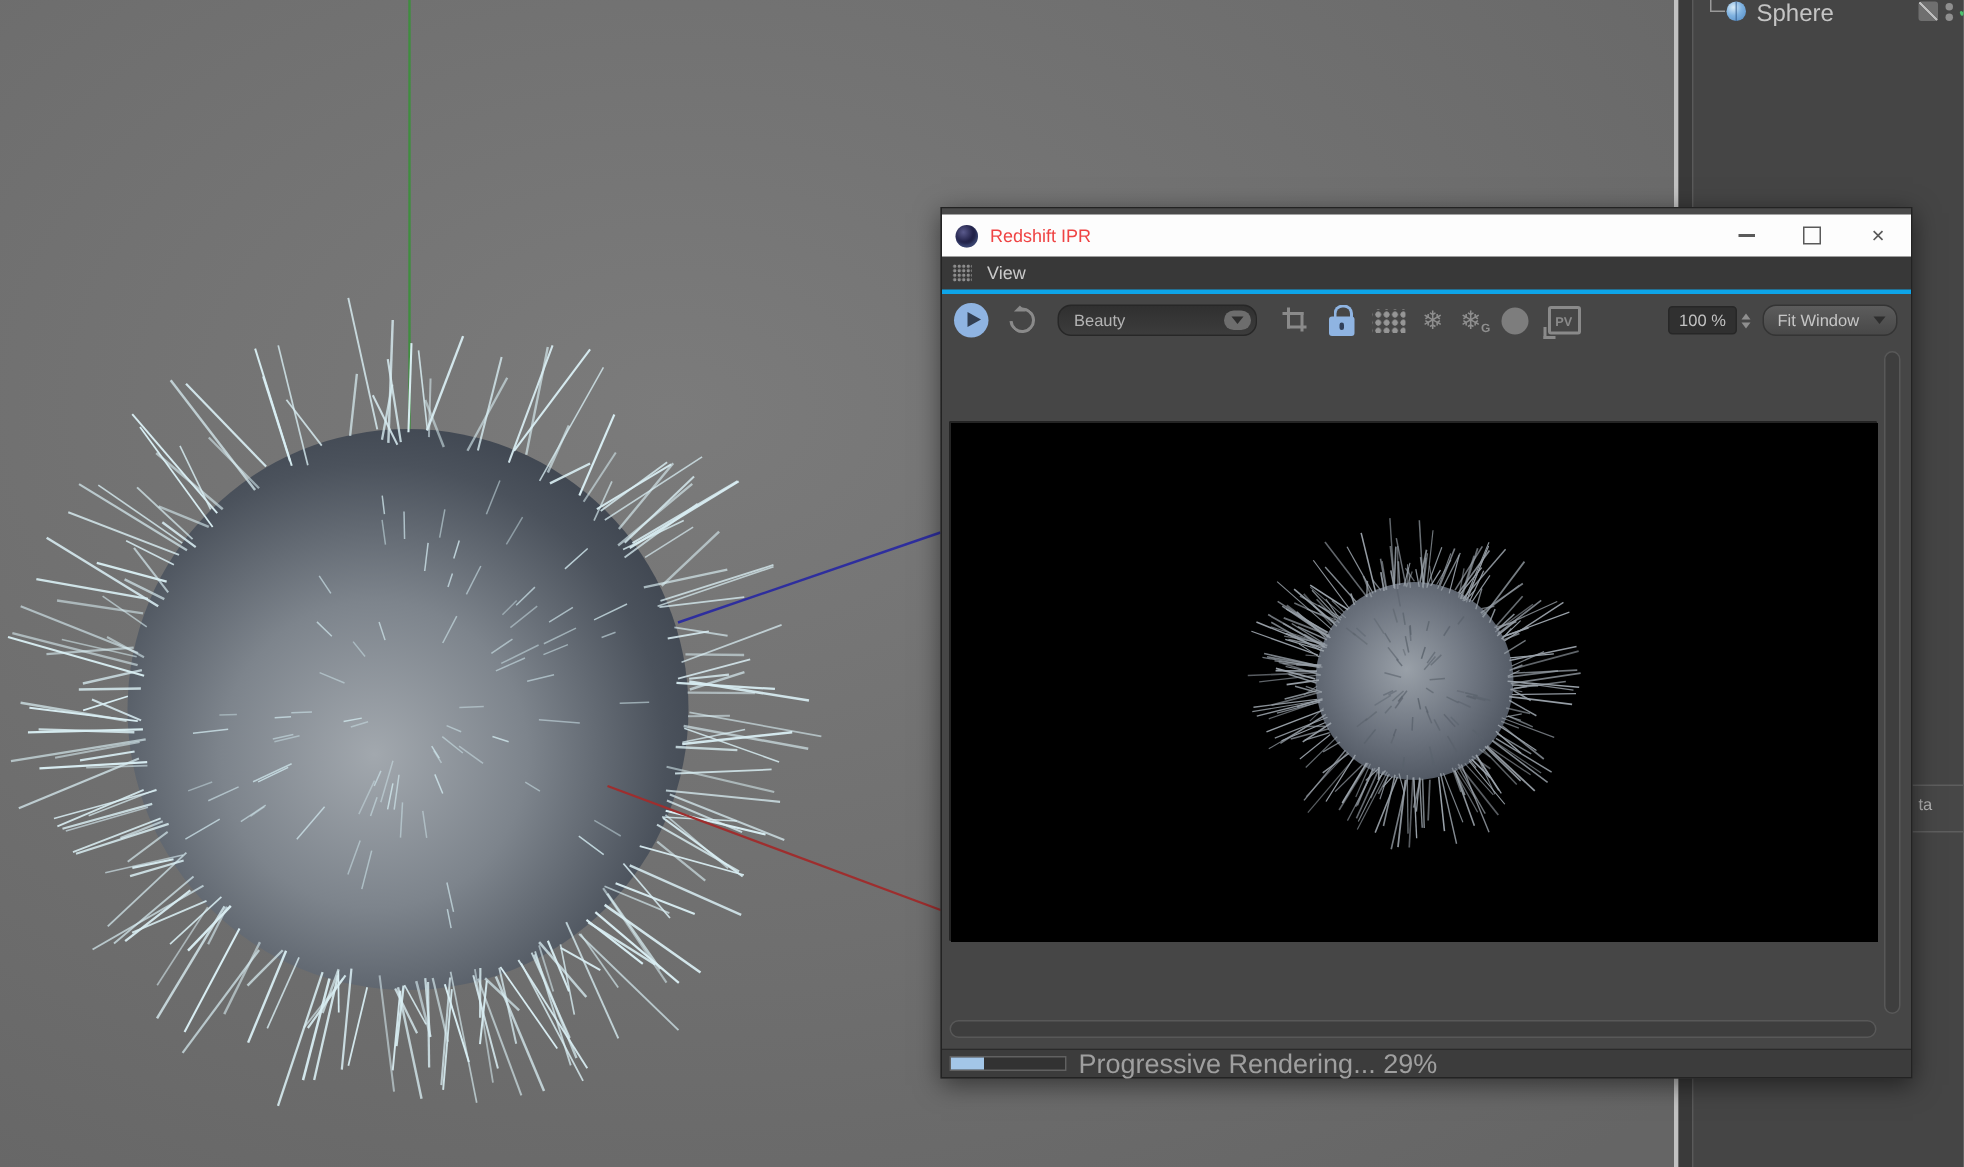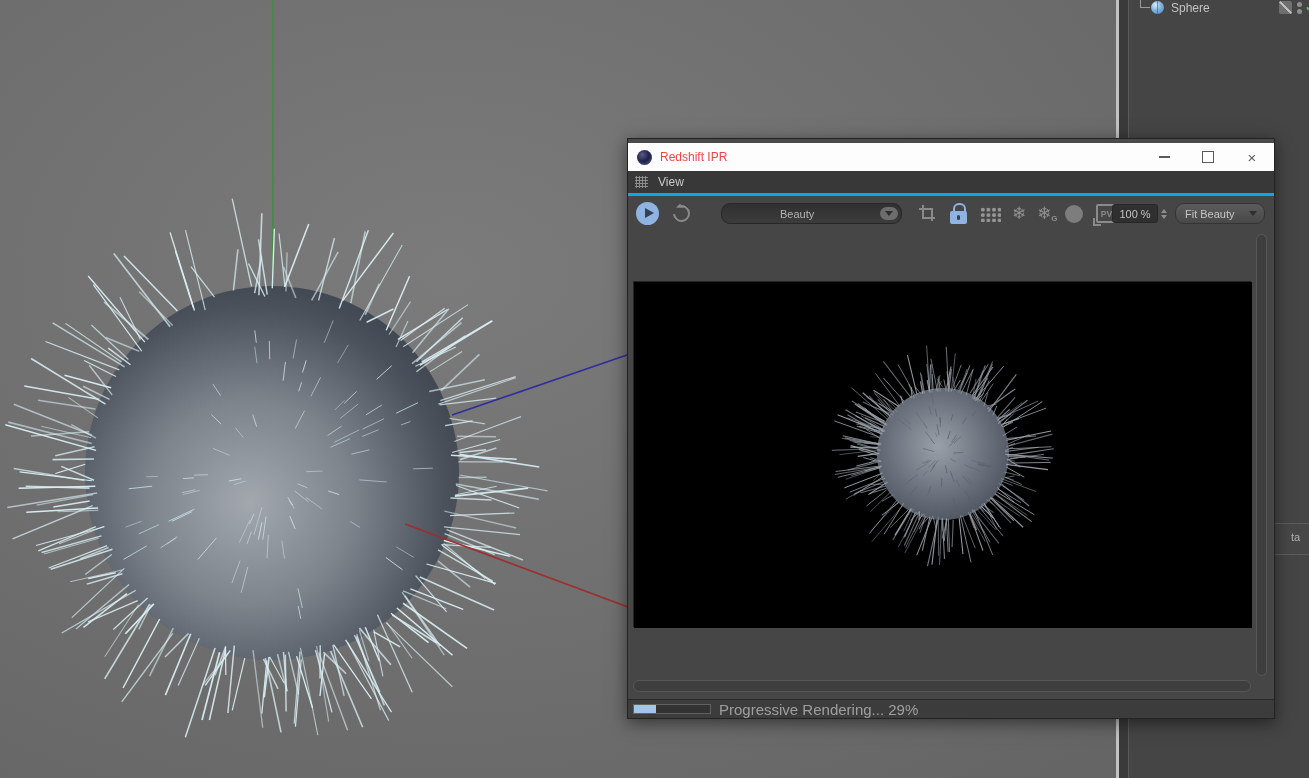--- a/index.html
+++ b/index.html
@@ -17,29 +17,29 @@
   
   .vp-splitter{position:absolute;left:1116px;top:0;width:3px;height:778px;background:#c2c2c2;}
   .right-gutter{position:absolute;left:1119px;top:0;width:9px;height:778px;background:#3a3a3a;border-right:1px solid #5a5a5a;}
   
   .right-panel{position:absolute;left:1129px;top:0;width:180px;height:778px;background:#454545;}
   .om-row{position:absolute;left:0;top:0;width:180px;height:16px;display:flex;align-items:center;}
   .tree-branch{position:absolute;left:11px;top:-4px;width:9px;height:11px;border-left:1.5px solid #9a9a9a;border-bottom:1.5px solid #9a9a9a;}
   .obj-sphere-icon{position:absolute;left:22px;top:1px;width:13px;height:13px;border-radius:50%;
     background:radial-gradient(circle at 35% 30%, #d8ecf8 0%, #7fb2e0 45%, #4f88c2 100%);}
   .obj-sphere-icon::after{content:"";position:absolute;left:5.5px;top:0;width:1px;height:13px;background:rgba(40,80,130,.55);}
-  .om-label{position:absolute;left:42px;top:1px;font-size:12px;color:#c4c4c4;}
+  .om-label{position:absolute;left:42px;top:1px;font-size:16px;color:#c4c4c4;}
   .om-layer-icon{position:absolute;left:150px;top:1px;width:13px;height:13px;border-radius:2px;
     background:linear-gradient(45deg,#6f6f6f 45%,#bdbdbd 45%,#bdbdbd 55%,#6f6f6f 55%);}
   .om-dot{position:absolute;width:5px;height:5px;border-radius:50%;background:#8f8f8f;left:168px;}
   .om-dot.d1{top:2px;} .om-dot.d2{top:9px;}
   .om-check{position:absolute;left:176px;top:0;font-size:12px;font-weight:bold;color:#4dc26e;}
   .attr-sliver{position:absolute;left:144px;top:523px;width:36px;height:30px;
     border-top:1px solid #5e5e5e;border-bottom:1px solid #5e5e5e;background:#474747;}
-  .attr-sliver span{position:absolute;left:18px;top:7px;font-size:11px;color:#b2b2b2;}
+  .attr-sliver span{position:absolute;left:6px;top:7px;font-size:11px;color:#b2b2b2;}
   
   .ipr-window{
     position:absolute;left:627px;top:138px;width:646px;height:579px;
     border:1px solid #232323;box-shadow:0 4px 16px rgba(0,0,0,.5);
     background:#464646;display:flex;flex-direction:column;
   }
   .win-top-strip{height:4px;background:#4a4a4a;}
   .titlebar{height:28px;background:#fdfdfd;display:flex;align-items:center;position:relative;}
   .c4d-logo{width:15px;height:15px;margin-left:9px;border-radius:50%;
     background:radial-gradient(circle at 35% 32%, #5a5a8c 0%, #23234a 45%, #0e0e24 100%);
@@ -53,22 +53,22 @@
   .menubar{height:22px;background:#383838;border-bottom:3px solid #0ea5e9;display:flex;align-items:center;}
   .grip-icon{width:13px;height:12px;margin-left:7px;
     background-image:radial-gradient(circle,#8d8d8d 1px,transparent 1.3px);background-size:3px 3px;}
   .menu-item{margin-left:10px;font-size:12px;color:#cacaca;}
   
   .toolbar{height:35px;display:flex;align-items:center;background:#464646;position:relative;}
   .icon-play{width:23px;height:23px;margin-left:8px;border-radius:50%;background:#8fb4e2;position:relative;}
   .icon-play::after{content:"";position:absolute;left:9px;top:6px;border-left:9px solid #333f52;border-top:5.5px solid transparent;border-bottom:5.5px solid transparent;}
   .icon-refresh{width:13px;height:13px;margin-left:14px;border:2.5px solid #8a8a8a;border-radius:50%;border-left-color:transparent;transform:rotate(40deg);position:relative;}
   .icon-refresh::after{content:"";position:absolute;left:-5px;top:-4px;border:4px solid transparent;border-bottom-color:#8a8a8a;transform:rotate(-40deg);}
-  .dropdown-dark{margin-left:31px;width:131px;height:19px;background:linear-gradient(#303030,#3c3c3c);
-    border:1px solid #272727;border-radius:9px;display:flex;align-items:center;position:relative;padding-left:48px;}
+  .dropdown-dark{margin-left:15px;width:131px;height:19px;background:linear-gradient(#303030,#3c3c3c);
+    border:1px solid #272727;border-radius:9px;display:flex;align-items:center;position:relative;}
   .dropdown-dark .dd-label{margin-left:10px;font-size:11px;color:#b4b4b4;}
   .dd-arrow-pill{position:absolute;right:3px;top:3px;width:18px;height:13px;border-radius:7px;background:#6d6d6d;display:flex;align-items:center;justify-content:center;}
   .tri-down{border-left:4px solid transparent;border-right:4px solid transparent;border-top:5px solid #2e2e2e;}
   .icon-crop{position:relative;width:20px;height:20px;margin-left:16px;}
   .icon-crop::before{content:"";position:absolute;left:4px;top:1px;width:11px;height:12px;border-left:2px solid #8a8a8a;border-bottom:2px solid #8a8a8a;}
   .icon-crop::after{content:"";position:absolute;left:1px;top:4px;width:12px;height:11px;border-top:2px solid #8a8a8a;border-right:2px solid #8a8a8a;}
   .icon-lock{position:relative;width:17px;height:21px;margin-left:12px;}
   .icon-lock .shackle{position:absolute;left:3px;top:0;width:9px;height:9px;border:2.5px solid #8fb4e2;border-bottom:none;border-radius:6px 6px 0 0;}
   .icon-lock .lock-body{position:absolute;left:0;top:8px;width:17px;height:13px;background:#8fb4e2;border-radius:2px;}
   .icon-lock .keyhole{position:absolute;left:7px;top:12px;width:3px;height:5px;background:#31405a;border-radius:2px;}
@@ -93,21 +93,21 @@
   
   .ipr-content{flex:1;position:relative;background:#464646;}
   .render-frame{position:absolute;left:5px;top:50px;width:618px;height:346px;background:#000;border:1px solid #242424;box-sizing:border-box;}
   .render-frame svg{position:absolute;left:0;top:0;}
   .vscroll{position:absolute;right:7px;top:3px;width:11px;height:442px;background:#3e3e3e;border:1px solid #585858;border-radius:6px;box-sizing:border-box;}
   .hscroll{position:absolute;left:5px;bottom:7px;width:618px;height:12px;background:#3e3e3e;border:1px solid #585858;border-radius:6px;box-sizing:border-box;}
   
   .statusbar{height:18px;background:#3c3c3c;border-top:1px solid #2a2a2a;display:flex;align-items:center;}
   .progress-track{width:78px;height:10px;margin-left:5px;background:#323232;border:1px solid #616161;box-sizing:border-box;}
   .progress-fill{height:100%;background:#a3c6e8;}
-  .status-text{margin-left:8px;font-size:15px;color:#9f9f9f;}
+  .status-text{margin-left:8px;font-size:18px;color:#9f9f9f;}
 </style>
 </head>
 <body>
 
 <div class="viewport">
   <svg id="vp-svg" width="1118" height="778">
       <defs>
         <radialGradient id="vpS" cx="44%" cy="58%" r="72%">
           <stop offset="0%" stop-color="#a2a8ae"></stop>
           <stop offset="38%" stop-color="#7d848c"></stop>
@@ -452,21 +452,21 @@
       </div>
     <div class="tb-right">
       <div class="zoom-box">
           <span>100 %</span>
         </div>
       <div class="spinner">
         <span class="spin-up"></span>
         <span class="spin-down"></span>
       </div>
       <div class="dropdown-btn">
-        <span class="dd-label">Fit Beauty</span>
+        <span class="dd-label">Fit Window</span>
         <span class="tri-down"></span>
       </div>
     </div>
   </div>
 
   <div class="ipr-content">
     <div class="render-frame">
       <svg id="ipr-svg" width="618" height="346">
           <defs>
             <radialGradient id="rdS" cx="46%" cy="44%" r="75%">

